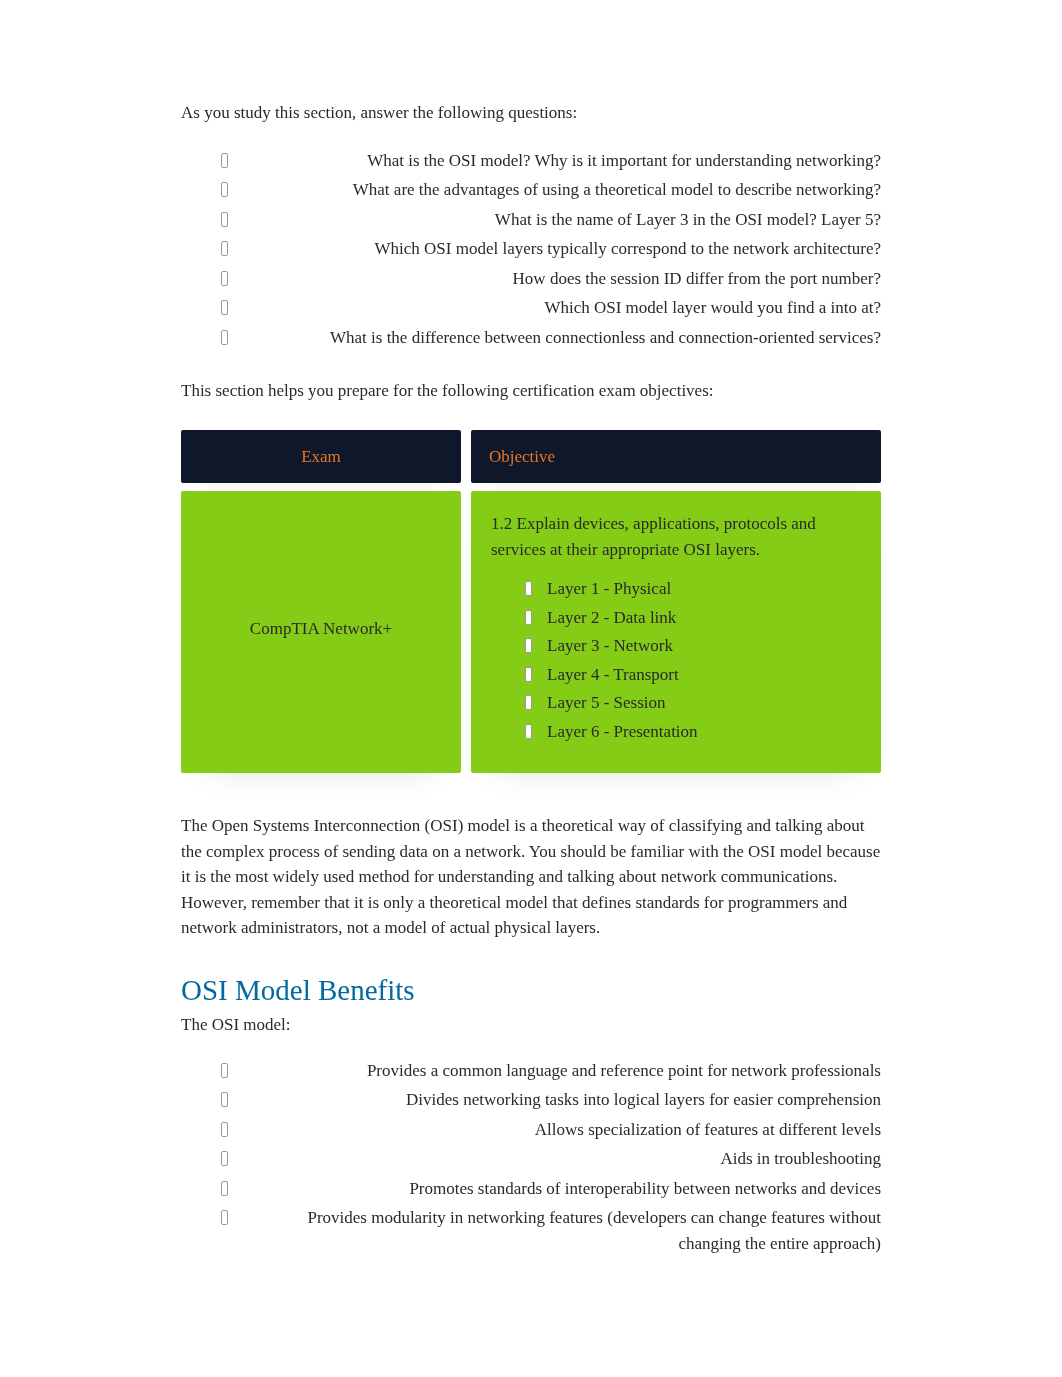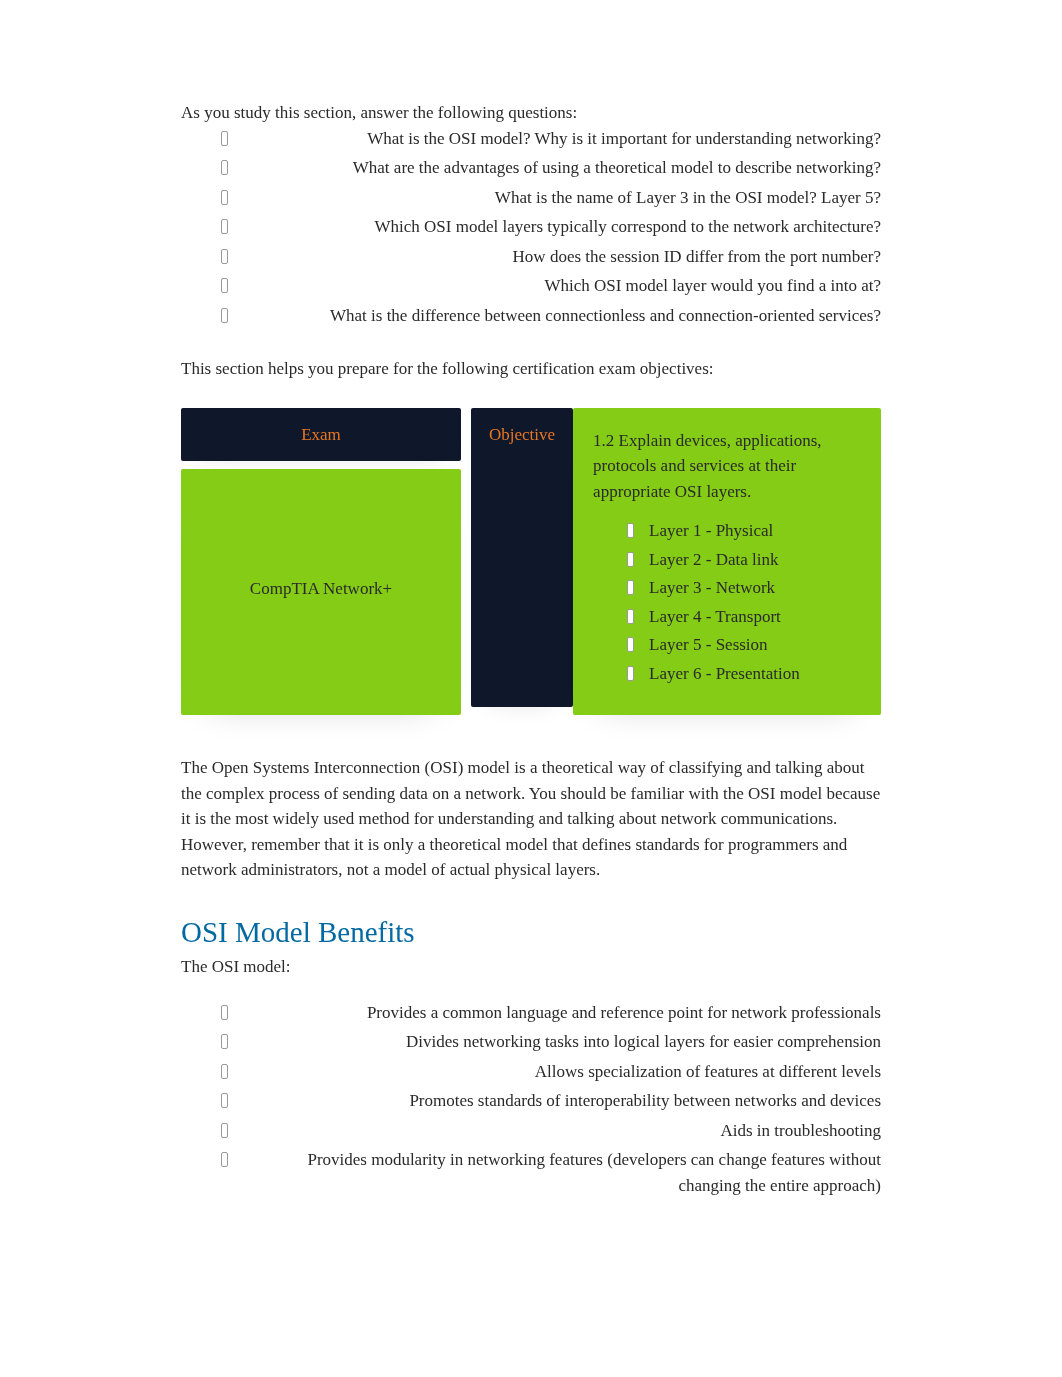--- a/index.html
+++ b/index.html
@@ -14,20 +14,21 @@
       color: #2a2a2a;
       background: #ffffff;
       padding: 100px 0 80px 0;
     }
     .container {
       max-width: 740px;
       margin: 0 auto;
       padding: 0 20px;
     }
     .intro-text {
+      margin-bottom: 22px;
     }
     .bulleted {
       list-style: none;
       margin: 0 0 28px 0;
       padding: 0 0 0 40px;
       text-align: right;
     }
     .bulleted li {
       position: relative;
       padding-left: 22px;
@@ -62,20 +63,21 @@
       border-radius: 2px;
     }
     .col-left {
       flex: 0 0 280px;
       display: flex;
       flex-direction: column;
     }
     .col-right {
       flex: 1;
       display: flex;
+      flex-direction: column;
     }
     .col-left .table-header {
       text-align: center;
     }
     .col-right .table-header {
       text-align: left;
     }
     .table-cell {
       background: #84cc16;
       padding: 20px 20px 26px 20px;
@@ -166,18 +168,18 @@
   <p class="body-para">The Open Systems Interconnection (OSI) model is a theoretical way of classifying and talking about the complex process of sending data on a network. You should be familiar with the OSI model because it is the most widely used method for understanding and talking about network communications. However, remember that it is only a theoretical model that defines standards for programmers and network administrators, not a model of actual physical layers.</p>
 
   <h2 class="section-heading">OSI Model Benefits</h2>
 
   <p class="subintro">The OSI model:</p>
 
   <ul class="bulleted">
     <li>Provides a common language and reference point for network professionals</li>
     <li>Divides networking tasks into logical layers for easier comprehension</li>
     <li>Allows specialization of features at different levels</li>
+    <li>Aids in troubleshooting</li>
     <li>Promotes standards of interoperability between networks and devices</li>
-    <li>Aids in troubleshooting</li>
     <li>Provides modularity in networking features (developers can change features without changing the entire approach)</li>
   </ul>
 
 </div>
 
 </body></html>

